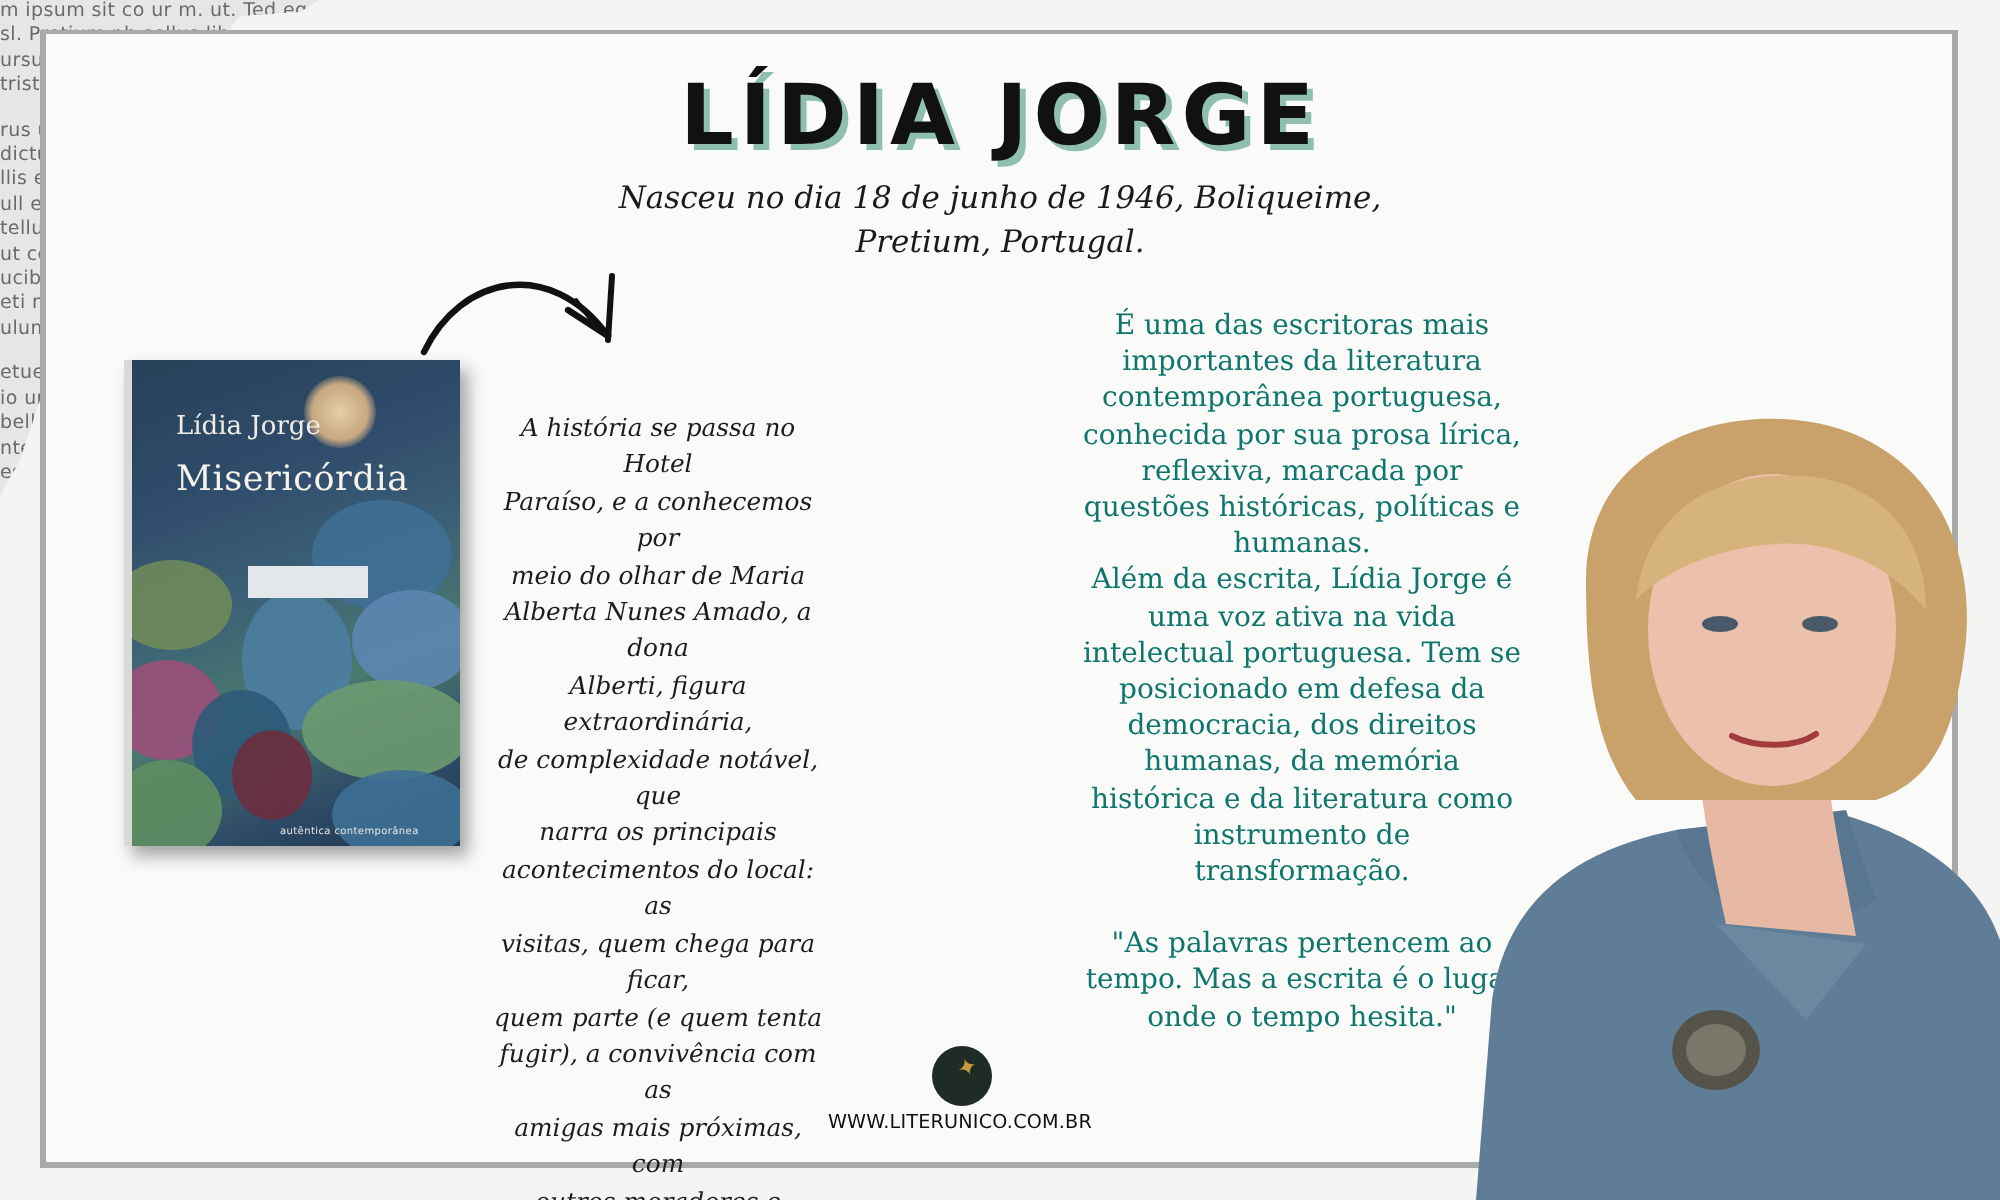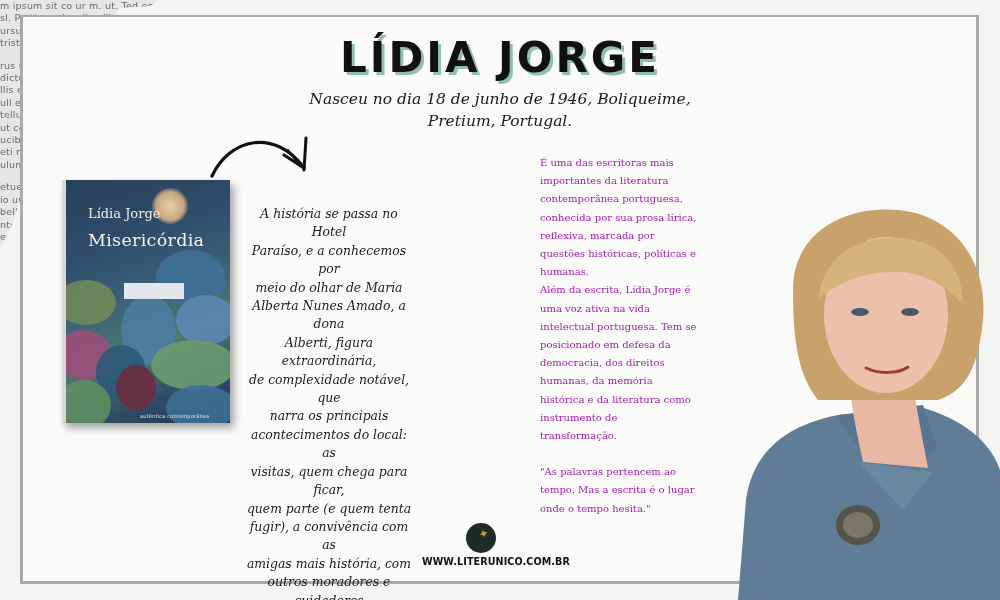--- a/index.html
+++ b/index.html
@@ -71,33 +71,33 @@
 
     .arrow { position: absolute; left: 200px; top: 128px; }
 
     .synopsis {
       position: absolute; left: 245px; top: 205px; width: 168px; text-align: center;
       font-family: "DejaVu Serif", serif; font-style: italic; font-size: 12.4px; line-height: 18.4px;
       color: #1c1c1c;
     }
 
     .bio {
-      position: absolute; left: 540px; top: 154px; width: 222px; text-align: left;
-      font-family: "DejaVu Serif", serif; font-size: 10px; line-height: 18.2px; color: #a21caf;
+      position: absolute; left: 540px; top: 154px; width: 222px; text-align: center;
+      font-family: "DejaVu Serif", serif; font-size: 14px; line-height: 18.2px; color: #0f766e;
     }
     .bio .spacer { height: 18px; }
 
     .logo {
       position: absolute; left: 466px; top: 523px; width: 30px; height: 30px; border-radius: 50%;
       background: #1f2c26; display: flex; align-items: center; justify-content: center;
     }
     .logo .feather { color: #c99a3a; font-size: 12px; transform: rotate(-20deg) translate(4px,-3px); }
     .site {
-      position: absolute; left: 411px; top: 556px; width: 170px; text-align: center;
-      font-family: "DejaVu Sans", sans-serif; font-weight: bold; font-size: 9.6px; color: #111;
+      position: absolute; left: 395px; top: 556px; width: 170px; text-align: center;
+      font-family: "DejaVu Sans", sans-serif; font-weight: normal; font-size: 9.6px; color: #111;
       letter-spacing: 0.1px;
     }
 
     .portrait { position: absolute; left: 738px; top: 200px; width: 262px; height: 400px; }
   </style>
 </head>
 <body>
 
 <div class="newsprint">
   <p>m ipsum sit co ur m. ut.  Ted ege</p>
@@ -163,21 +163,21 @@
   <div>Paraíso, e a conhecemos por</div>
   <div>meio do olhar de Maria</div>
   <div>Alberta Nunes Amado, a dona</div>
   <div>Alberti, figura extraordinária,</div>
   <div>de complexidade notável, que</div>
   <div>narra os principais</div>
   <div>acontecimentos do local: as</div>
   <div>visitas, quem chega para ficar,</div>
   <div>quem parte (e quem tenta</div>
   <div>fugir), a convivência com as</div>
-  <div>amigas mais história, com</div>
+  <div>amigas mais próximas, com</div>
   <div>outros moradores e cuidadores</div>
 
 </div>
 
 <div class="bio">
   <div>É uma das escritoras mais</div>
   <div>importantes da literatura</div>
   <div>contemporânea portuguesa,</div>
   <div>conhecida por sua prosa lírica,</div>
   <div>reflexiva, marcada por</div>

